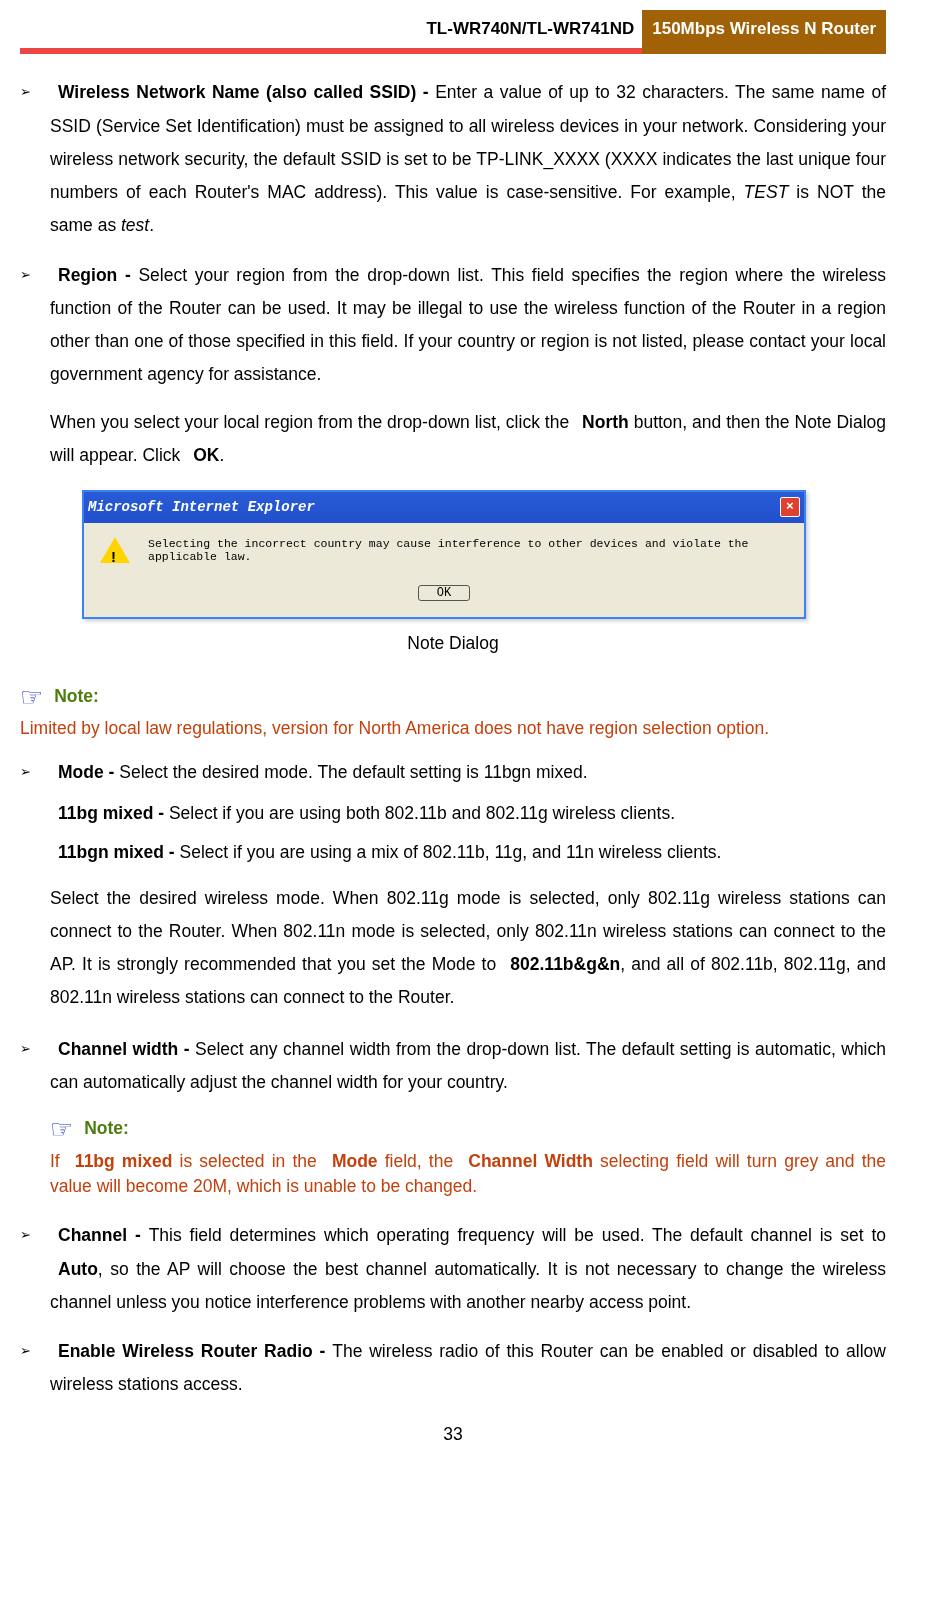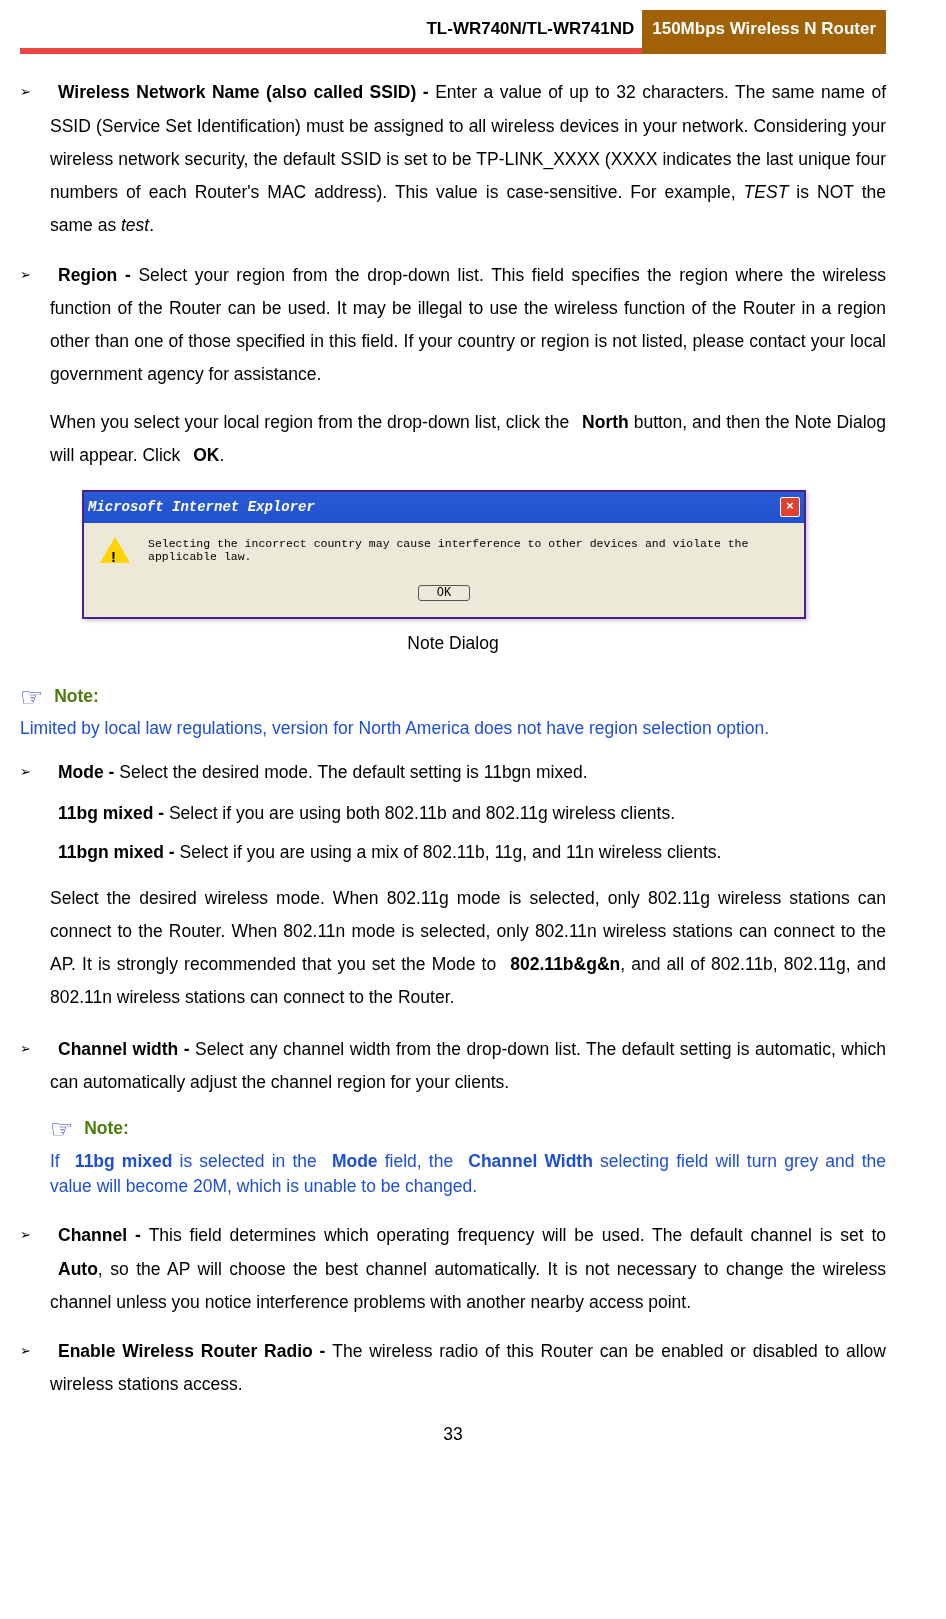--- a/index.html
+++ b/index.html
@@ -49,21 +49,21 @@
   .italic { font-style: italic; }
   .sub-para {
     margin-top: 14px;
     text-align: justify;
   }
   .dialog-wrap {
     margin: 18px 0 6px 62px;
   }
   .dialog-box {
     width: 720px;
-    border: 2px solid #4c1d95;
+    border: 2px solid #3b82f6;
     background: #ece9d8;
     box-shadow: 2px 2px 4px rgba(0,0,0,0.2);
   }
   .dialog-title {
     background: linear-gradient(to bottom, #2a5bd7, #2050cc);
     color: #fff;
     display: flex;
     justify-content: space-between;
     align-items: center;
     padding: 2px 4px;
@@ -135,21 +135,21 @@
     font-size: 26px;
     color: #2030c0;
     margin-right: 6px;
     vertical-align: middle;
   }
   .note-label {
     color: #4d7c0f;
     font-weight: bold;
   }
   .note-line {
-    color: #1d4ed8;
+    color: #c2410c;
     margin-bottom: 14px;
     line-height: 1.45;
   }
   .inner-note {
     margin-top: 12px;
     line-height: 1.45;
   }
   .page-num {
     text-align: center;
     margin-top: 16px;
@@ -219,21 +219,21 @@
   <span class="bold">11bgn mixed - </span><span>Select if you are using a mix of 802.11b, 11g, and 11n wireless clients.</span>
 </div>
 <div style="margin-left:30px; margin-bottom:18px;" class="justify">
   <span>Select the desired wireless mode. When 802.11g mode is selected, only 802.11g wireless stations can connect to the Router. When 802.11n mode is selected, only 802.11n wireless stations can connect to the AP. It is strongly recommended that you set the Mode to </span><span class="bold">802.11b&amp;g&amp;n</span><span>, and all of 802.11b, 802.11g, and 802.11n wireless stations can connect to the Router.</span>
 </div>
 
 <div class="bullet-item">
   <div class="bullet-mark">➢</div>
   <div class="bullet-body">
     <div class="justify">
-      <span class="bold">Channel width - </span><span>Select any channel width from the drop-down list. The default setting is automatic, which can automatically adjust the channel region for your clients.</span>
+      <span class="bold">Channel width - </span><span>Select any channel width from the drop-down list. The default setting is automatic, which can automatically adjust the channel width for your country.</span>
     </div>
     <div class="inner-note">
       <span class="note-icon">☞</span>
       <span class="note-label">Note:</span>
     </div>
     <div class="note-line" style="margin-bottom:4px;">
       <span>If </span><span class="bold">11bg mixed</span><span> is selected in the </span><span class="bold">Mode</span><span> field, the </span><span class="bold">Channel Width</span><span> selecting field will turn grey and the value will become 20M, which is unable to be changed.</span>
     </div>
   </div>
 </div>

